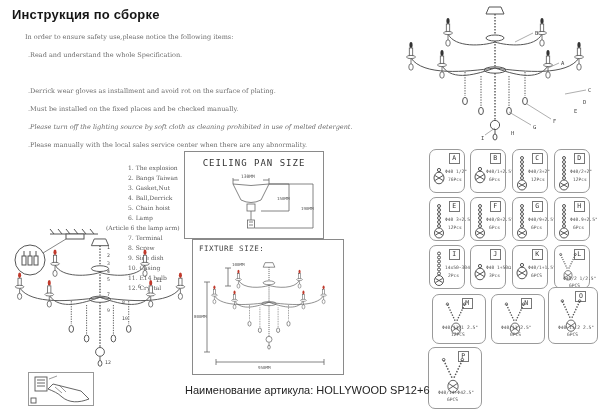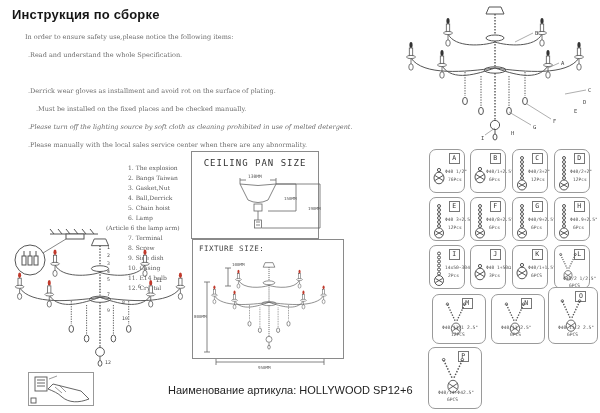--- a/index.html
+++ b/index.html
@@ -18,21 +18,21 @@
   .part-box{position:absolute;border:1px solid #9a9a9a;border-radius:7px;background:#fff;box-sizing:border-box;}
   .part-letter{position:absolute;top:3px;left:55%;width:9px;height:9px;border:1px solid #777;
       font-family:"DejaVu Sans Mono",monospace;font-size:6.5px;color:#333;text-align:center;line-height:9px;}
   .p-spec{position:absolute;font-family:"DejaVu Sans Mono",monospace;font-size:4.6px;color:#555;white-space:nowrap;}
   .p-qty{position:absolute;font-family:"DejaVu Sans Mono",monospace;font-size:4.6px;color:#555;white-space:nowrap;}
   .small .p-spec{left:15px;top:19px;}
   .small .p-qty{left:18px;top:27px;}
   .big .p-spec{left:9px;bottom:13px;}
   .big .p-qty{left:18px;bottom:6px;}
   .icon-abs{position:absolute;}
-  .article-label{position:absolute;left:168px;top:384px;font-size:11px;color:#222;}
+  .article-label{position:absolute;left:185px;top:384px;font-size:11px;color:#222;}
   .inset-box{position:absolute;left:28px;top:372px;width:66px;height:34px;border:1px solid #999;box-sizing:border-box;}
   svg{display:block;}
   .callout{font-family:"DejaVu Sans Mono",monospace;fill:#444;}
   .dimtext{font-family:"DejaVu Sans Mono",monospace;fill:#555;}
 </style>
 </head>
 <body>
 
 <div class="sheet">
 
@@ -142,41 +142,41 @@
         </g>
       </symbol>
     </defs>
   </svg>
 
   <div class="page-title">Инструкция по сборке</div>
 
   <div class="tinyline" style="left:28px;top:51px;">.Read and understand the whole Specification.</div>
   <div class="tinyline" style="left:25px;top:33px;">In order to ensure safety use,please notice the following items:</div>
   <div class="tinyline" style="left:28px;top:87px;">.Derrick wear gloves as installment and avoid rot on the surface of plating.</div>
-  <div class="tinyline" style="left:36px;top:105px;text-align:center;">.Must be installed on the fixed places and be checked manually.</div>
+  <div class="tinyline" style="left:28px;top:105px;text-align:center;">.Must be installed on the fixed places and be checked manually.</div>
   <div class="tinyline" style="left:28px;top:123px;font-style:italic;">.Please turn off the lighting source by soft cloth as cleaning prohibited in use of melted detergent.</div>
   <div class="tinyline" style="left:28px;top:141px;">.Please manually with the local sales service center when there are any abnormality.</div>
 
   <div class="parts-list">
     <div>1. The explosion</div>
     <div>2. Bangs Taiwan</div>
     <div>3. Gasket,Nut</div>
     <div>4. Ball,Derrick</div>
     <div>5. Chain hoist</div>
     <div>6. Lamp</div>
     <div class="outdent">(Article 6 the lamp arm)</div>
     <div>7. Terminal</div>
     <div>8. Screw</div>
     <div>9. Side dish</div>
     <div>10. Casing</div>
     <div>11. E14 bulb</div>
     <div>12. Crystal</div>
   </div>
 
-  <div class="dimbox" style="left:191px;top:151px;width:128px;height:88px;">
+  <div class="dimbox" style="left:184px;top:151px;width:140px;height:88px;">
     <div class="dimbox-title">CEILING PAN SIZE</div>
     <svg class="icon-abs" style="left:8px;top:18px;" width="136" height="66" viewBox="0 0 136 66">
       <text class="dimtext" x="48" y="8" font-size="4.6">130MM</text>
       <g fill="none" stroke="#666" stroke-width=".8">
         <line x1="40" y1="10" x2="46" y2="10"></line>
           <line x1="70" y1="10" x2="76" y2="10"></line>
         <line x1="40" y1="8" x2="40" y2="14"></line>
           <line x1="76" y1="8" x2="76" y2="14"></line>
         <path d="M40 14 Q58 17 76 14 L68 30 Q58 35 48 30 Z" fill="#fff"></path>
         <rect x="54" y="34" width="8" height="7" fill="#fff"></rect>
@@ -189,21 +189,21 @@
         <line x1="96" y1="14" x2="96" y2="41"></line>
         <line x1="76" y1="14" x2="120" y2="14"></line>
           <line x1="62" y1="58" x2="120" y2="58"></line>
         <line x1="120" y1="14" x2="120" y2="58"></line>
       </g>
       <text class="dimtext" x="84" y="30" font-size="4.2">150MM</text>
       <text class="dimtext" x="108" y="40" font-size="4.2">190MM</text>
     </svg>
   </div>
 
-  <div class="dimbox" style="left:192px;top:239px;width:152px;height:120px;">
+  <div class="dimbox" style="left:192px;top:239px;width:152px;height:136px;">
     <div class="fixture-title">FIXTURE SIZE:</div>
     <svg class="icon-abs" style="left:1px;top:14px;" width="150" height="118" viewBox="0 0 150 118">
       <use href="#chandelier" x="10" y="8" width="130" height="91" style="--flame:#c0392b"></use>
       <g fill="none" stroke="#666" stroke-width=".8">
         <line x1="13" y1="28" x2="13" y2="98"></line>
           <line x1="10" y1="28" x2="16" y2="28"></line>
           <line x1="10" y1="98" x2="16" y2="98"></line>
         <line x1="34" y1="14" x2="34" y2="32"></line>
           <line x1="31" y1="14" x2="37" y2="14"></line>
           <line x1="31" y1="32" x2="37" y2="32"></line>

